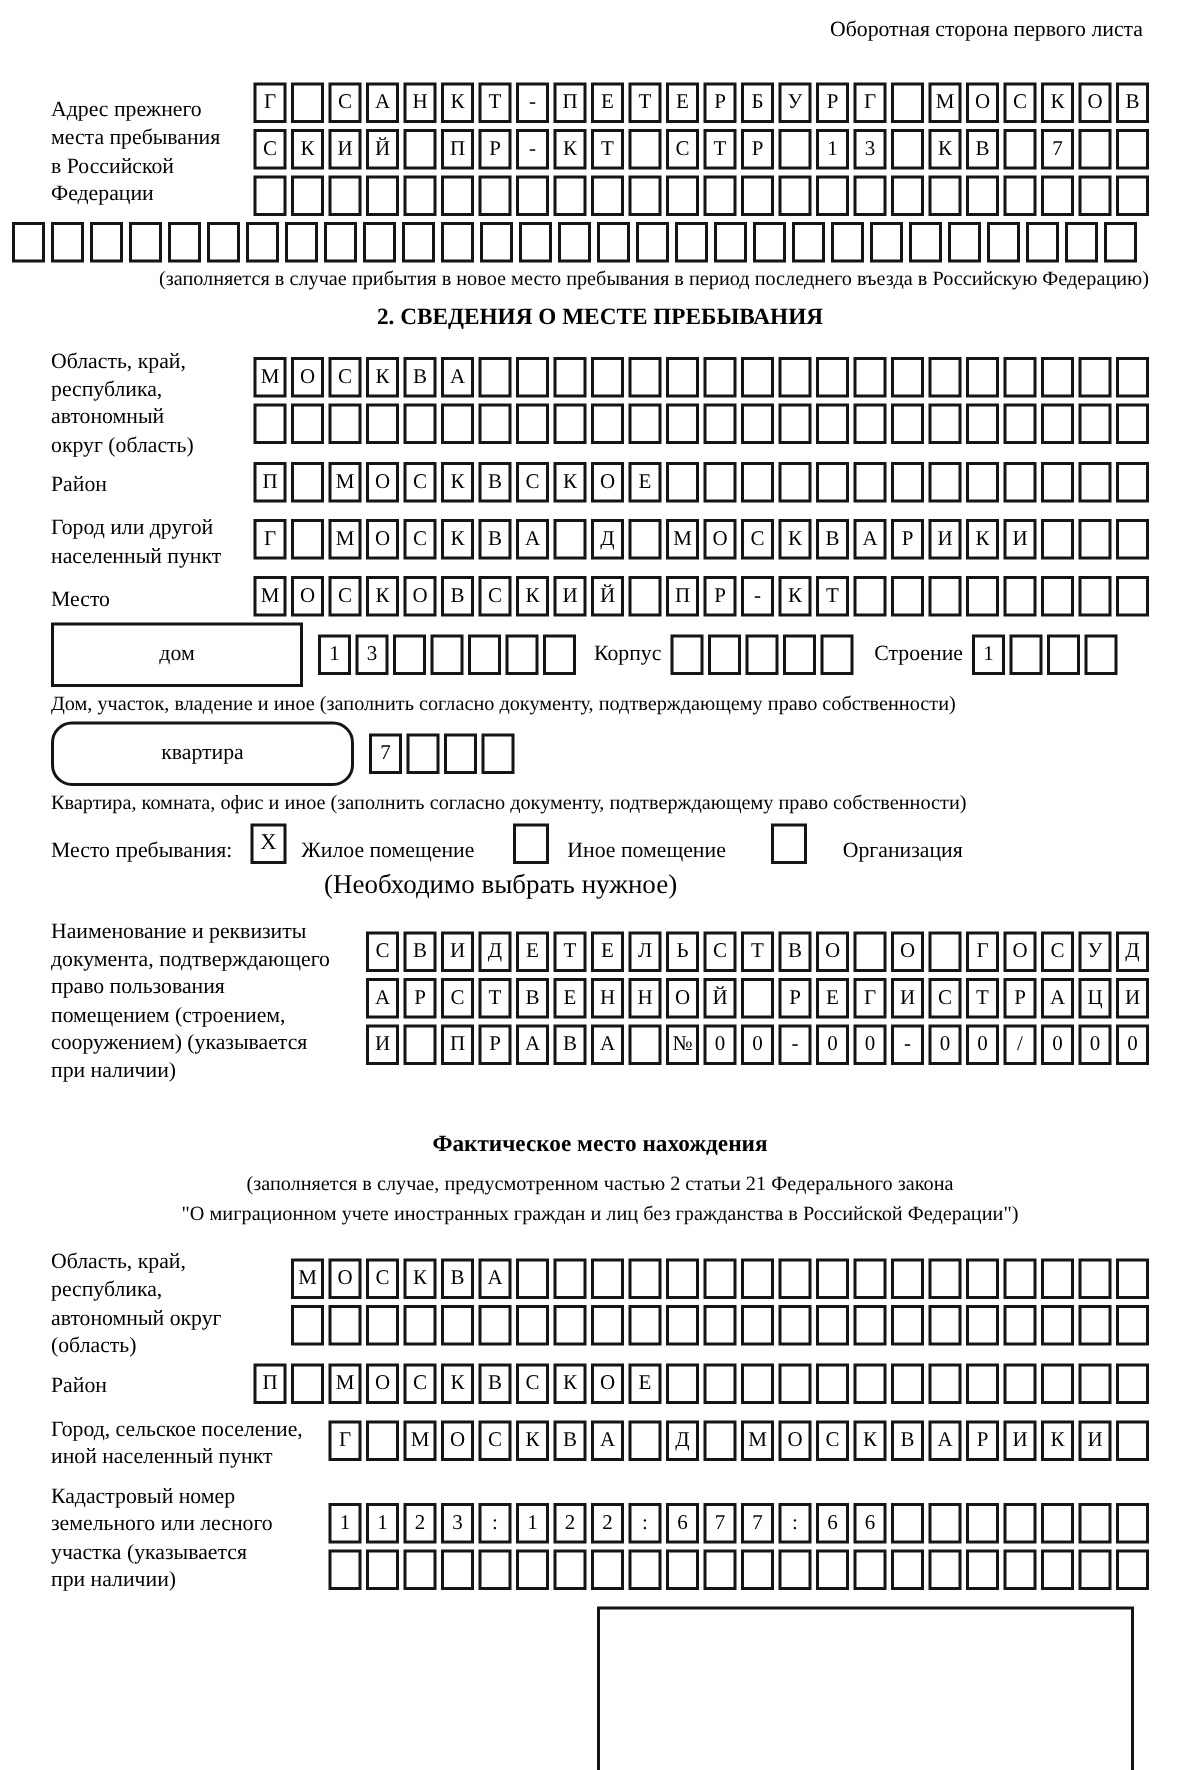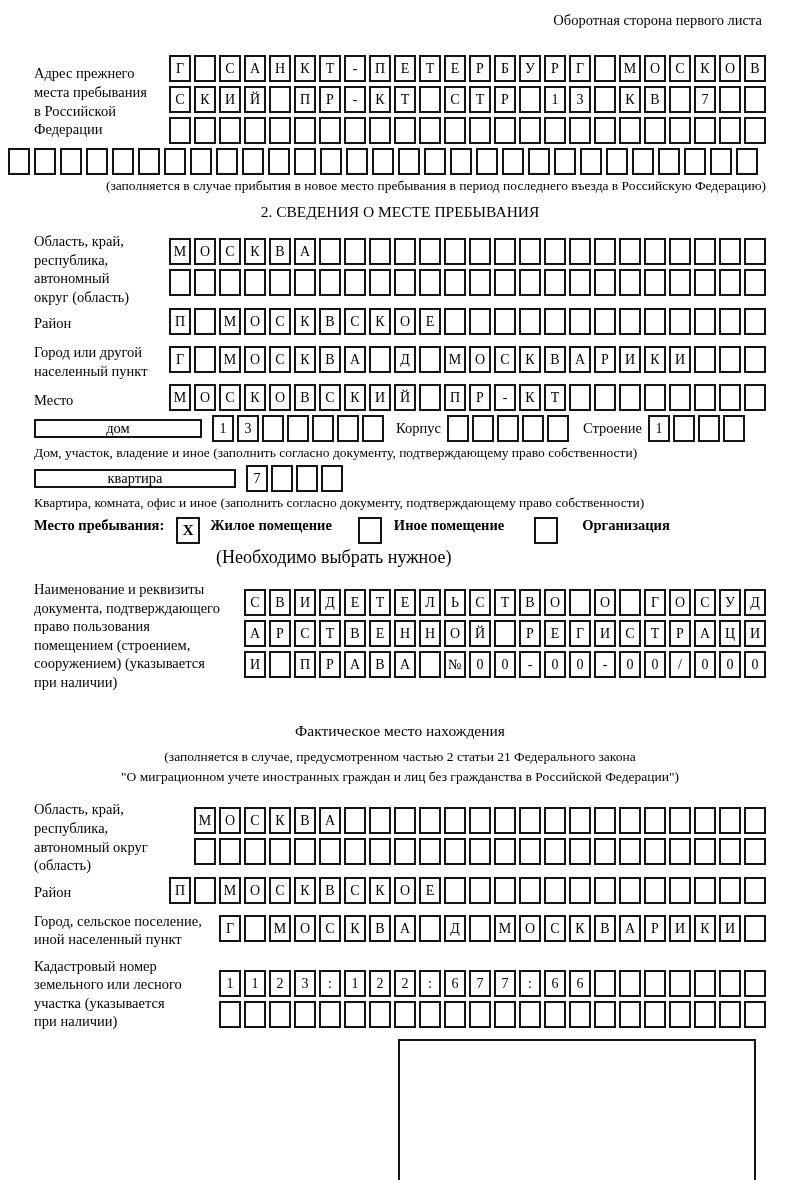--- a/index.html
+++ b/index.html
@@ -27,37 +27,37 @@
     width:22px; height:27px; flex:none;
     border:2px solid #151515;
     font-size:14px; line-height:23px; text-align:center;
     background:#fff;
   }
   .fullrow { margin-left:-26px; margin-top:4px; }
   .fullrow .boxes { gap:4px; }
 
   .caption { text-align:right; font-size:13.5px; margin-top:3px; }
   .caption-left { font-size:13.5px; margin-top:3px; }
-  .sect-title { text-align:center; font-weight:normal; font-size:15.5px; margin:9px 0 7px; }
+  .sect-title { text-align:center; font-weight:bold; font-size:15.5px; margin:9px 0 7px; }
 
   .mb2{margin-bottom:2px;} .mb4{margin-bottom:4px;}
   .pt14{padding-top:14px;}
 
   .inline-row { display:flex; align-items:center; margin-top:4px; }
   .widebox {
-    border:2px solid #151515; height:19px; flex:none;
+    border:2px solid #151515; height:43px; flex:none;
     display:flex; align-items:center; justify-content:center;
     font-size:14.5px; background:#fff;
   }
   .w-dom { width:168px; }
-  .w-kv { width:202px; }
+  .w-kv { width:202px;border-radius:14px; }
   .ml10{margin-left:10px;} .ml12{margin-left:12px;} .ml14{margin-left:14px;} .mr6{margin-right:6px;}
   .small-label { font-size:14.5px; flex:none;text-align:center; }
 
-  .stay-row { display:flex; align-items:flex-start; margin-top:6px; font-size:14.5px;font-weight:bold; }
+  .stay-row { display:flex; align-items:flex-end; margin-top:6px; font-size:14.5px; }
   .cbox {
     width:24px; height:27px; flex:none;
     border:2px solid #151515; text-align:center;
     font-size:15px; line-height:23px; background:#fff;
   }
   .stay-note { font-size:18px; margin:3px 0 8px 182px; }
 
   .factual-note { text-align:center; font-size:13.5px; white-space:pre-line; margin-bottom:8px; line-height:1.55; }
 
   .stamp-wrap { width:410px; margin-left:auto; margin-right:2px; margin-top:8px; }

